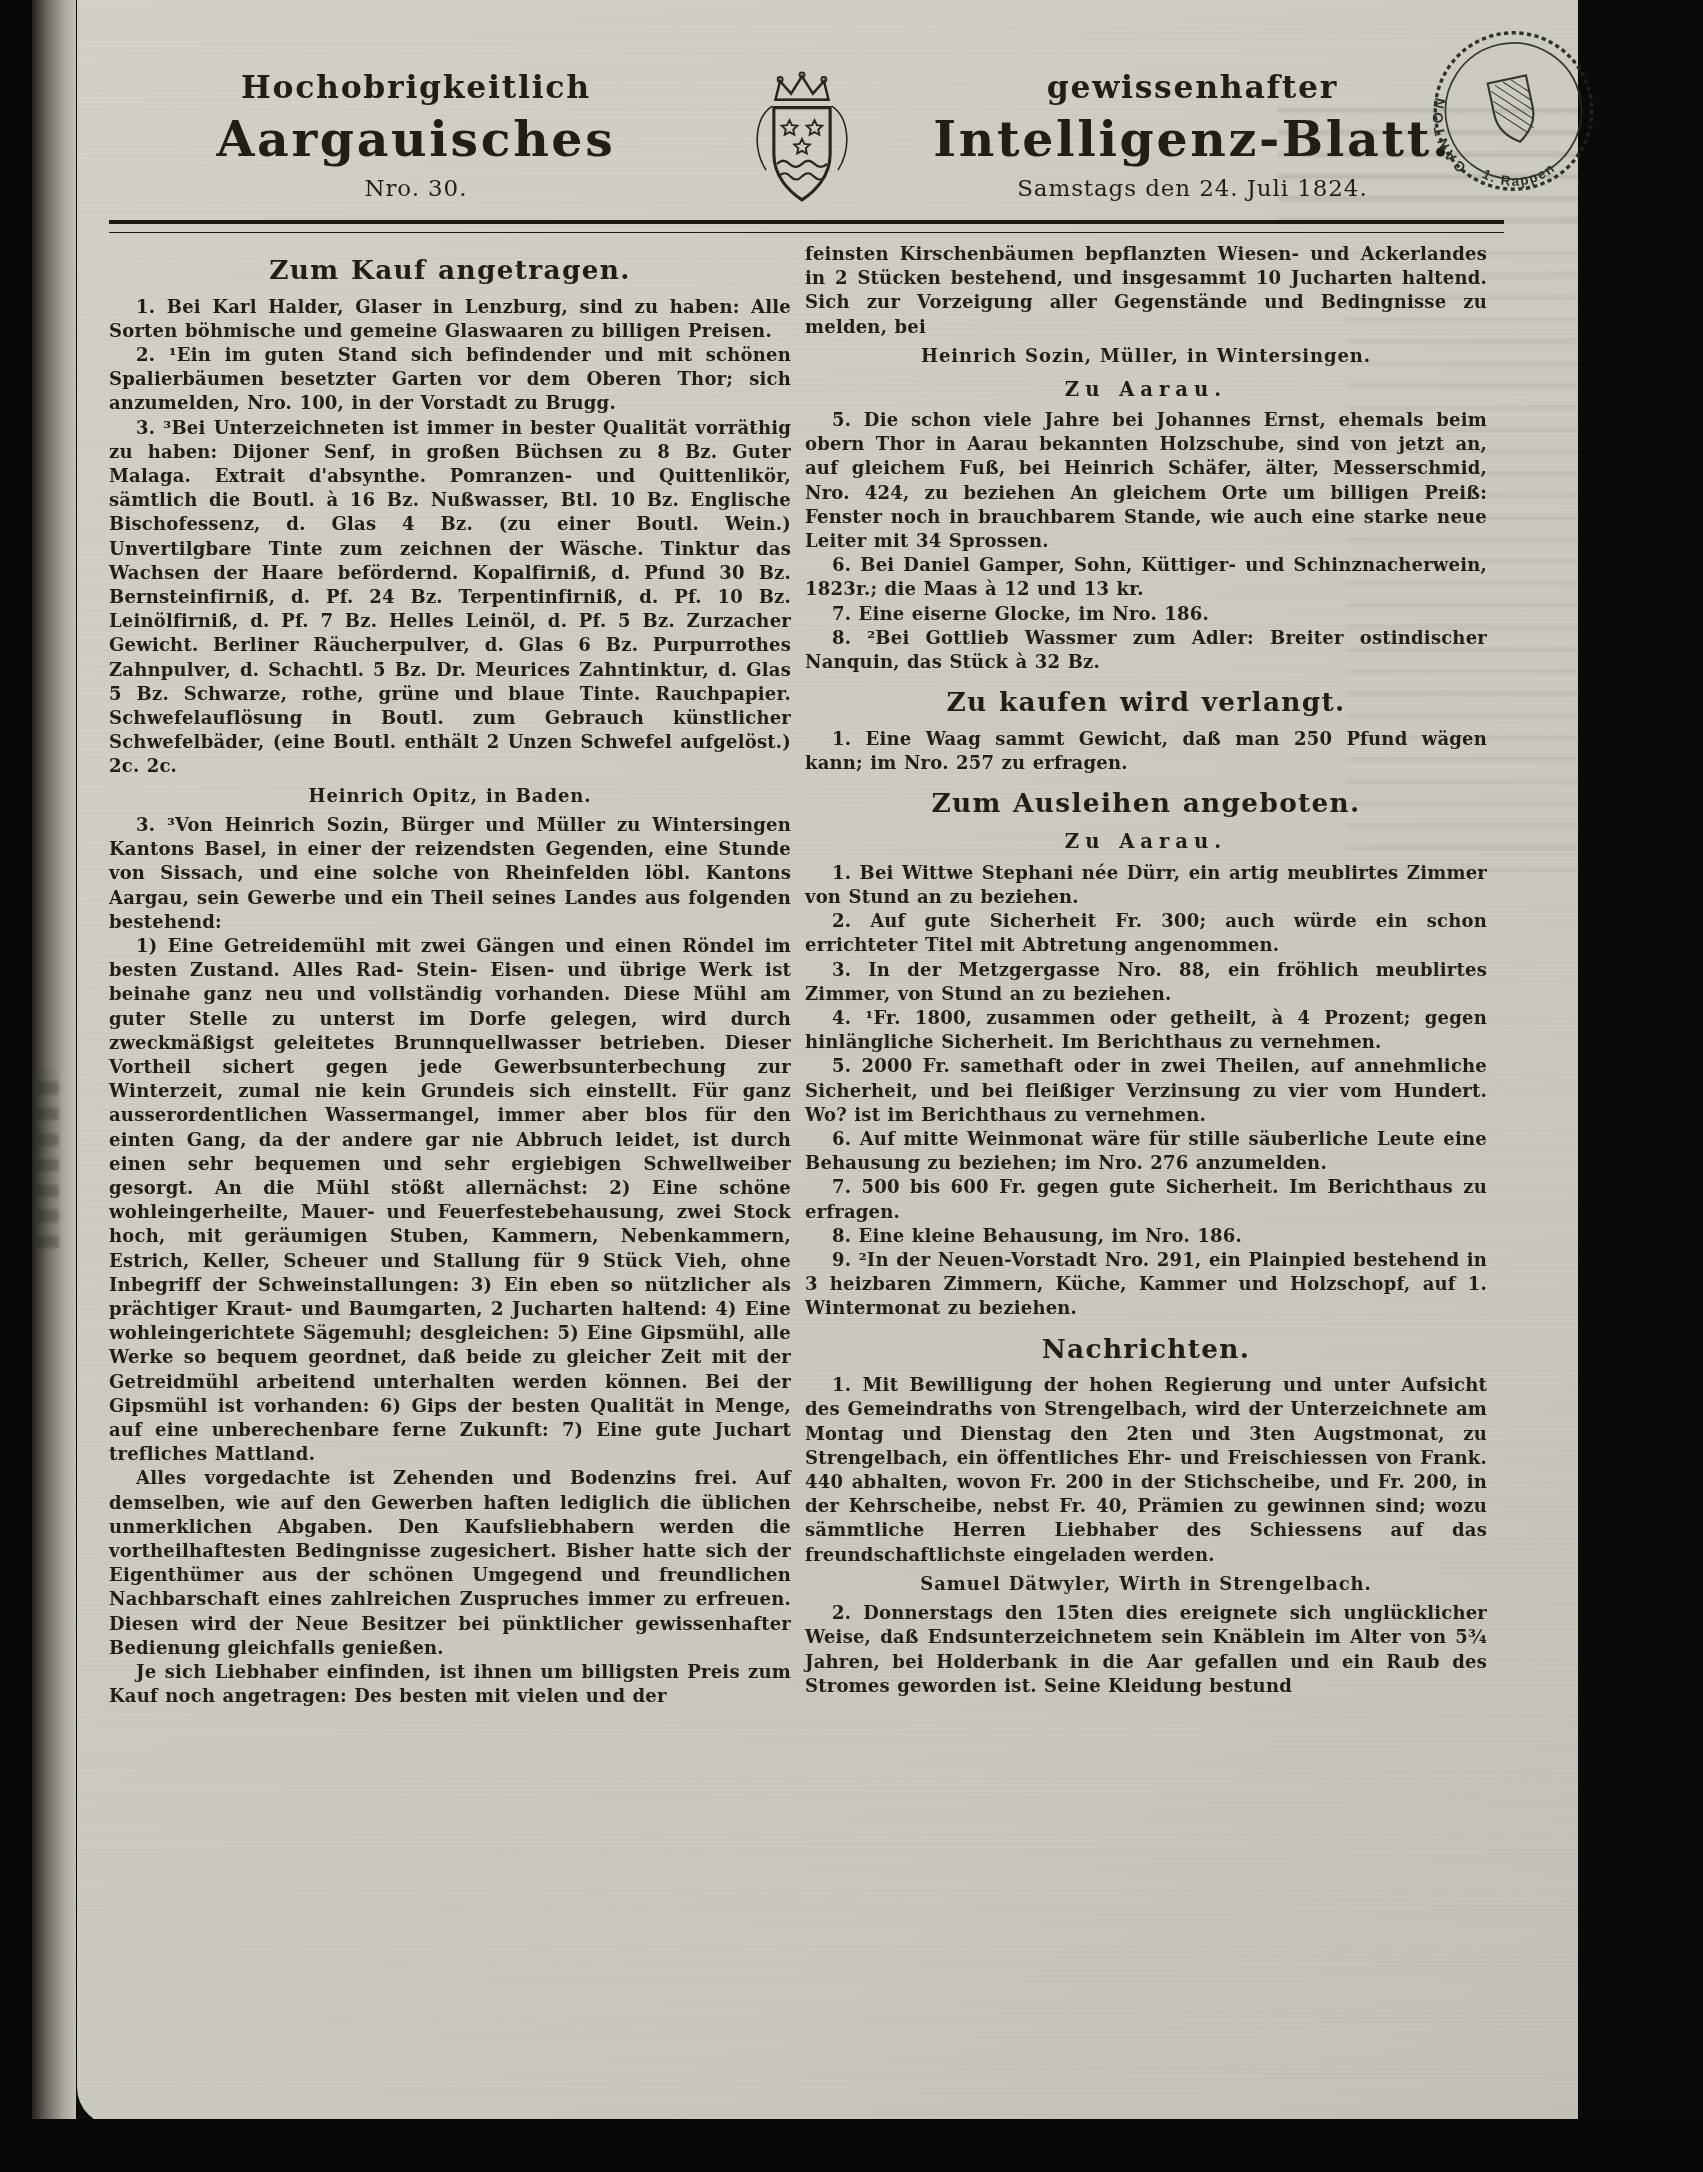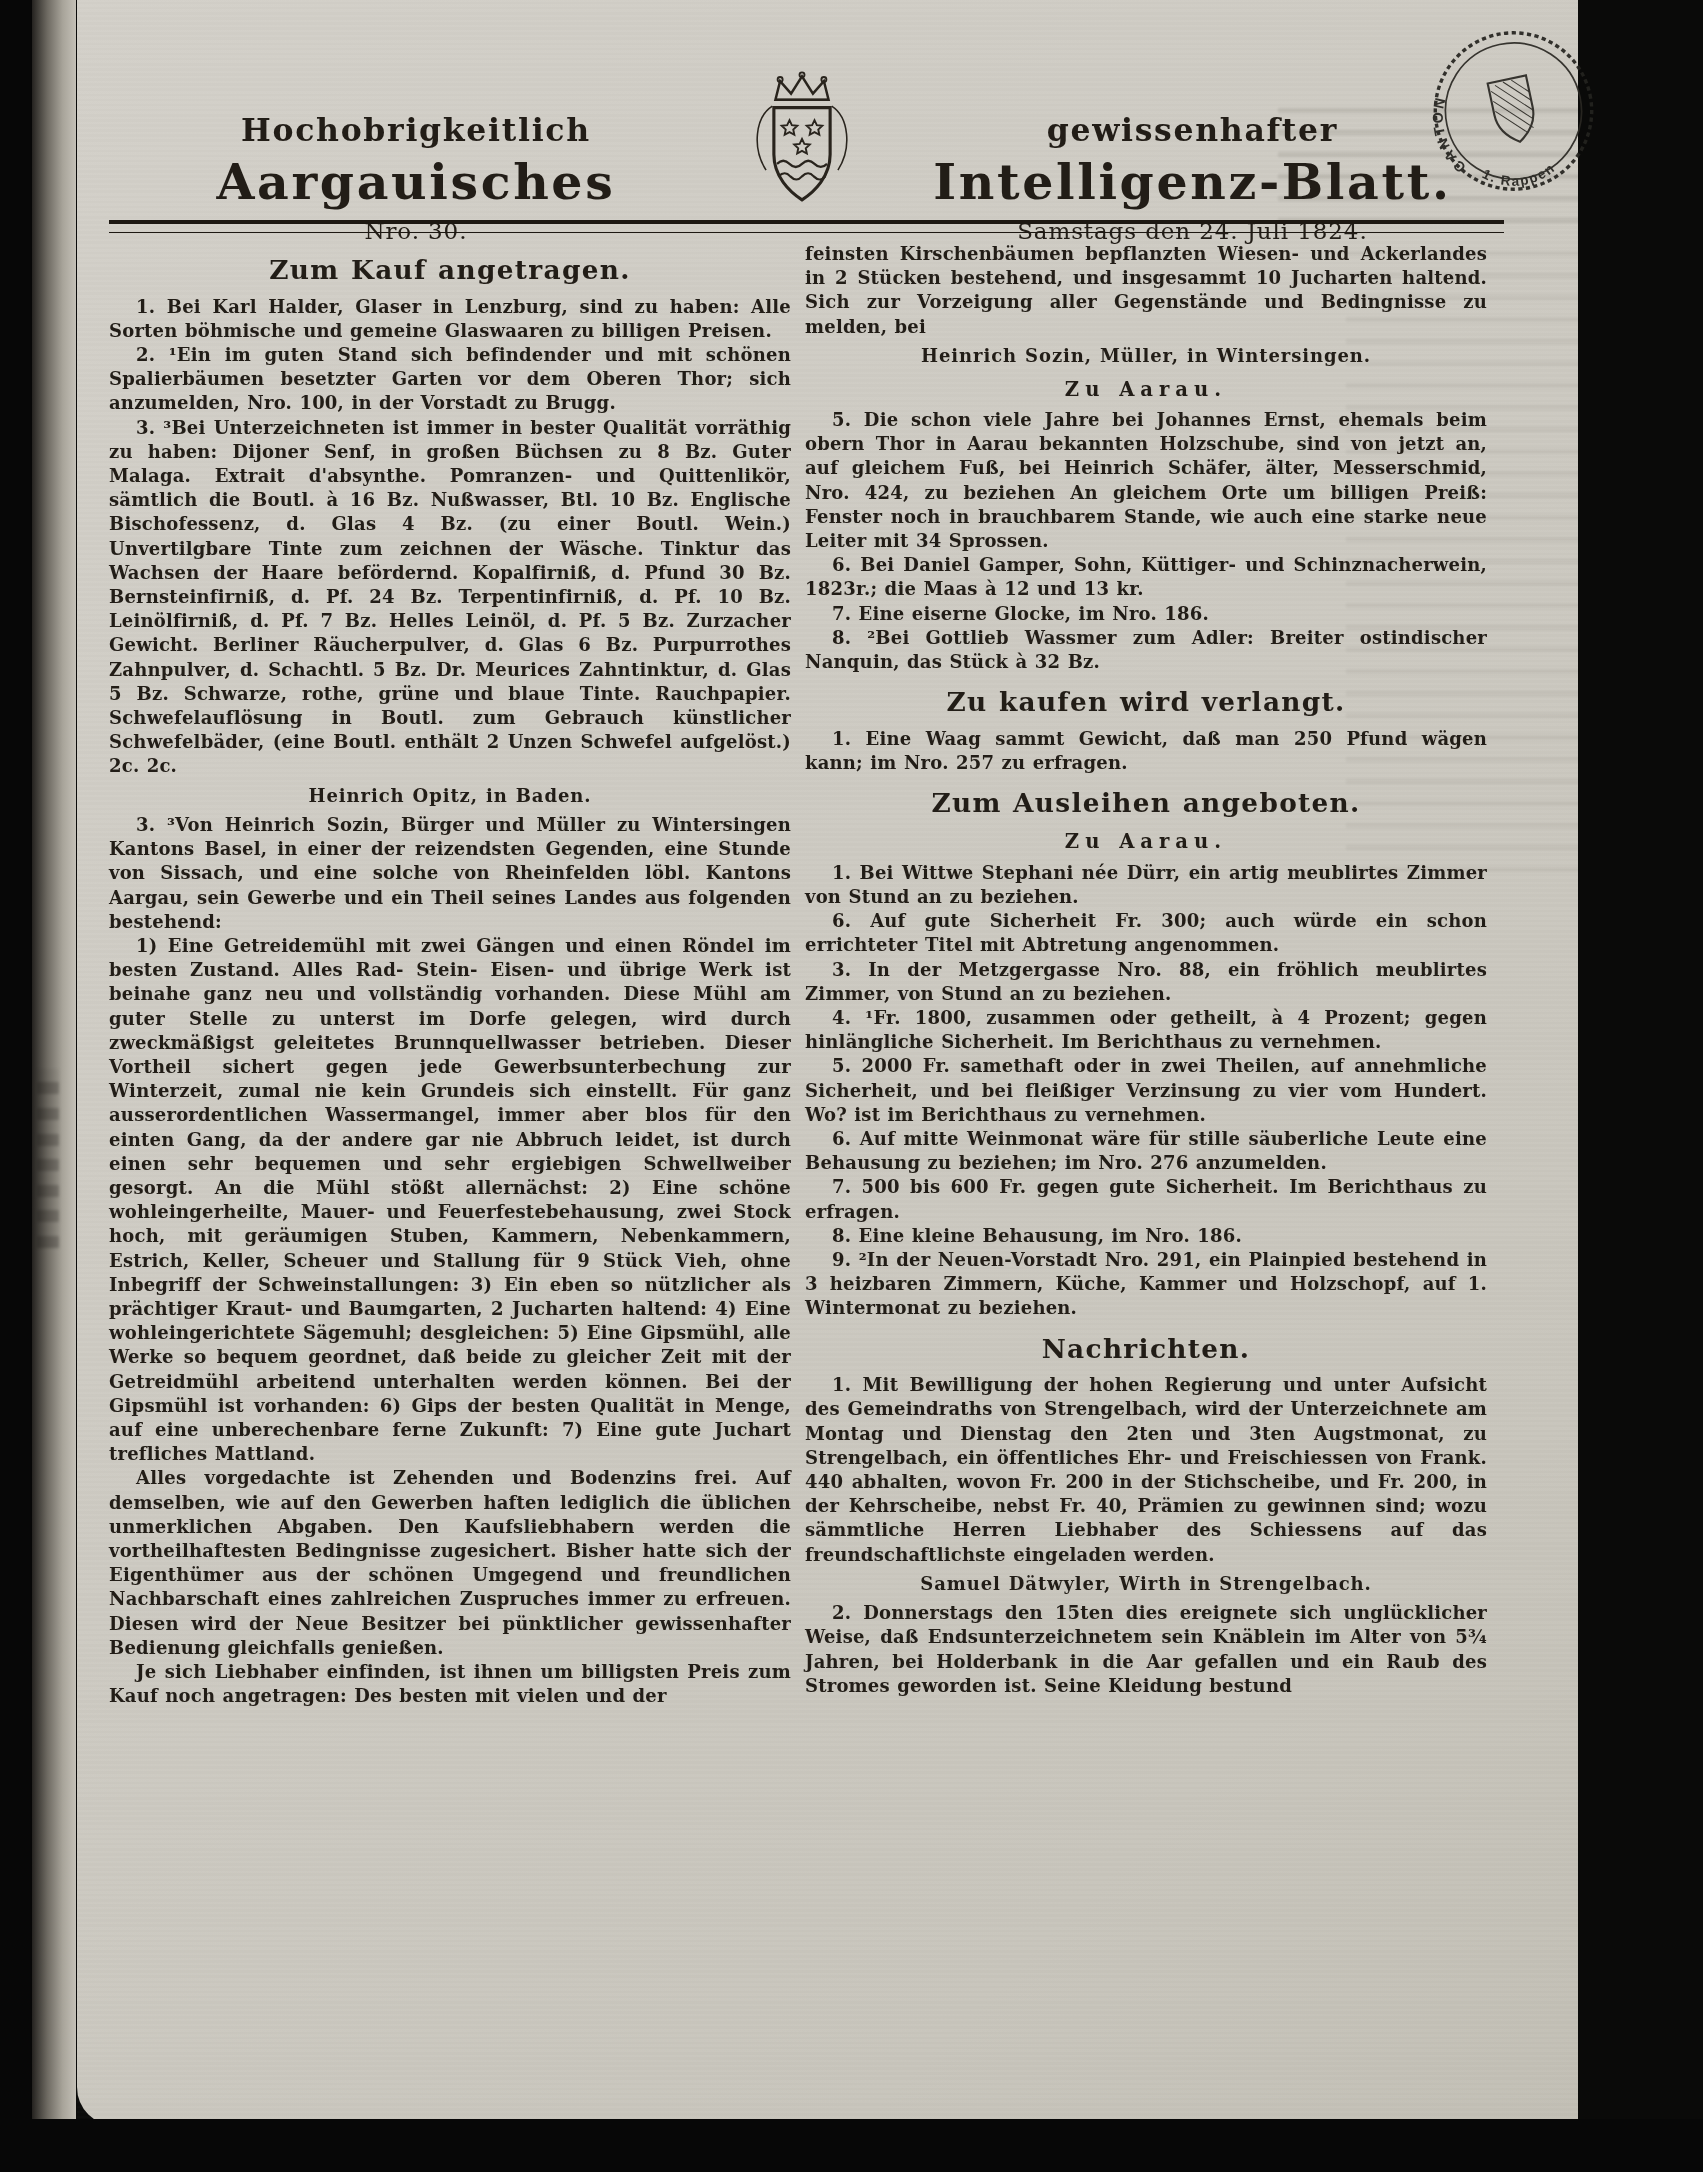--- a/index.html
+++ b/index.html
@@ -21,21 +21,21 @@
      filter:blur(1.7px);opacity:.5;}
   
   .ghost{position:absolute;pointer-events:none;opacity:.10;
      background:repeating-linear-gradient(0deg,transparent 0 6.8px,#3a352c 6.8px 12px,transparent 12px 22px);
      filter:blur(1px);}
   .ghost.g1{left:1201px;top:102px;width:358px;height:128px;}
   .ghost.g2{left:1269px;top:249px;width:298px;height:630px;opacity:.05;}
   
   .masthead{position:absolute;left:109px;top:65px;width:1395px;display:grid;
      grid-template-columns:44% 158px auto;align-items:start;}
-  .mh-left,.mh-right{text-align:center;margin-top:43px;}
+  .mh-left,.mh-right{text-align:center;}
   .mh-pre{font-size:31.5px;font-weight:700;letter-spacing:1.7px;margin:3.4px 0 5.1px;}
   .mh-title{font-size:49px;font-weight:700;letter-spacing:2.6px;margin:0 0 6.8px;white-space:nowrap;}
   .mh-sub{font-size:23px;font-weight:400;letter-spacing:0.9px;margin:5.1px 0 0;}
   .crest{margin-top:1.7px;}
   .rule{position:absolute;left:109px;top:220px;width:1395px;height:7.7px;
      border-top:4.3px solid #1d1812;border-bottom:1.7px solid #1d1812;}
   
   .stamp{position:absolute;left:1424px;top:25.6px;width:179px;height:170px;
      transform:rotate(-12deg);z-index:5;opacity:.92;}
   
@@ -146,21 +146,21 @@
         <p class="blk-subheading">Zu Aarau.</p>
         <p class="blk-para">5. Die schon viele Jahre bei Johannes Ernst, ehemals beim obern Thor in Aarau bekannten Holzschube, sind von jetzt an, auf gleichem Fuß, bei Heinrich Schäfer, älter, Messerschmid, Nro. 424, zu beziehen An gleichem Orte um billigen Preiß: Fenster noch in brauchbarem Stande, wie auch eine starke neue Leiter mit 34 Sprossen.</p>
         <p class="blk-para">6. Bei Daniel Gamper, Sohn, Küttiger- und Schinznacherwein, 1823r.; die Maas à 12 und 13 kr.</p>
         <p class="blk-para">7. Eine eiserne Glocke, im Nro. 186.</p>
         <p class="blk-para">8. ²Bei Gottlieb Wassmer zum Adler: Breiter ostindischer Nanquin, das Stück à 32 Bz.</p>
         <h2 class="blk-heading">Zu kaufen wird verlangt.</h2>
         <p class="blk-para">1. Eine Waag sammt Gewicht, daß man 250 Pfund wägen kann; im Nro. 257 zu erfragen.</p>
         <h2 class="blk-heading">Zum Ausleihen angeboten.</h2>
         <p class="blk-subheading">Zu Aarau.</p>
         <p class="blk-para">1. Bei Wittwe Stephani née Dürr, ein artig meublirtes Zimmer von Stund an zu beziehen.</p>
-        <p class="blk-para">6. Auf gute Sicherheit Fr. 300; auch würde ein schon errichteter Titel mit Abtretung angenommen.</p>
+        <p class="blk-para">2. Auf gute Sicherheit Fr. 300; auch würde ein schon errichteter Titel mit Abtretung angenommen.</p>
         <p class="blk-para">3. In der Metzgergasse Nro. 88, ein fröhlich meublirtes Zimmer, von Stund an zu beziehen.</p>
         <p class="blk-para">4. ¹Fr. 1800, zusammen oder getheilt, à 4 Prozent; gegen hinlängliche Sicherheit. Im Berichthaus zu vernehmen.</p>
         <p class="blk-para">5. 2000 Fr. samethaft oder in zwei Theilen, auf annehmliche Sicherheit, und bei fleißiger Verzinsung zu vier vom Hundert. Wo? ist im Berichthaus zu vernehmen.</p>
         <p class="blk-para">6. Auf mitte Weinmonat wäre für stille säuberliche Leute eine Behausung zu beziehen; im Nro. 276 anzumelden.</p>
         <p class="blk-para">7. 500 bis 600 Fr. gegen gute Sicherheit. Im Berichthaus zu erfragen.</p>
         <p class="blk-para">8. Eine kleine Behausung, im Nro. 186.</p>
         <p class="blk-para">9. ²In der Neuen-Vorstadt Nro. 291, ein Plainpied bestehend in 3 heizbaren Zimmern, Küche, Kammer und Holzschopf, auf 1. Wintermonat zu beziehen.</p>
         <h2 class="blk-heading">Nachrichten.</h2>
         <p class="blk-para">1. Mit Bewilligung der hohen Regierung und unter Aufsicht des Gemeindraths von Strengelbach, wird der Unterzeichnete am Montag und Dienstag den 2ten und 3ten Augstmonat, zu Strengelbach, ein öffentliches Ehr- und Freischiessen von Frank. 440 abhalten, wovon Fr. 200 in der Stichscheibe, und Fr. 200, in der Kehrscheibe, nebst Fr. 40, Prämien zu gewinnen sind; wozu sämmtliche Herren Liebhaber des Schiessens auf das freundschaftlichste eingeladen werden.</p>
         <p class="blk-center">Samuel Dätwyler, Wirth in Strengelbach.</p>

